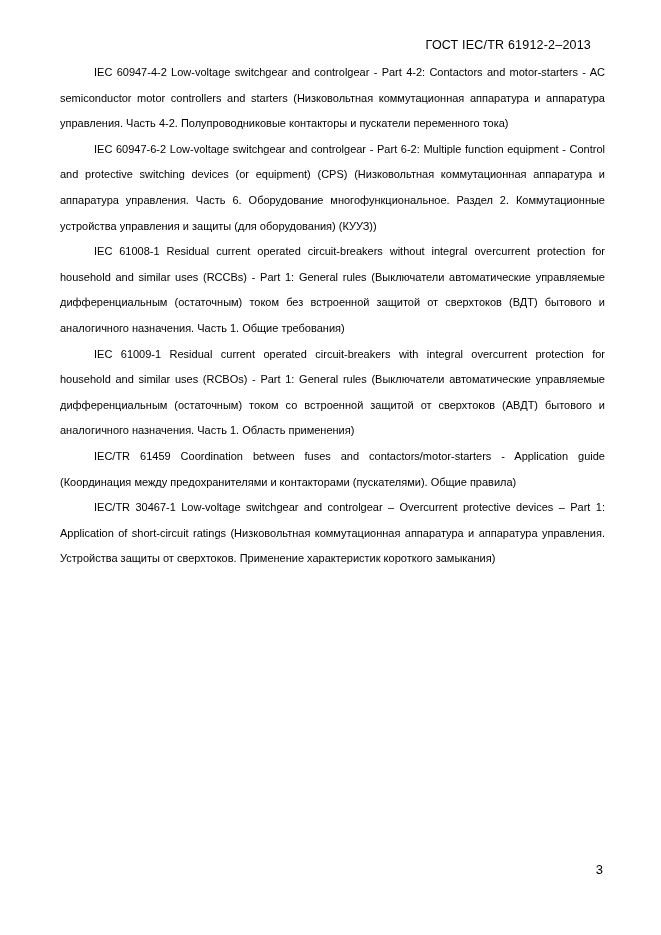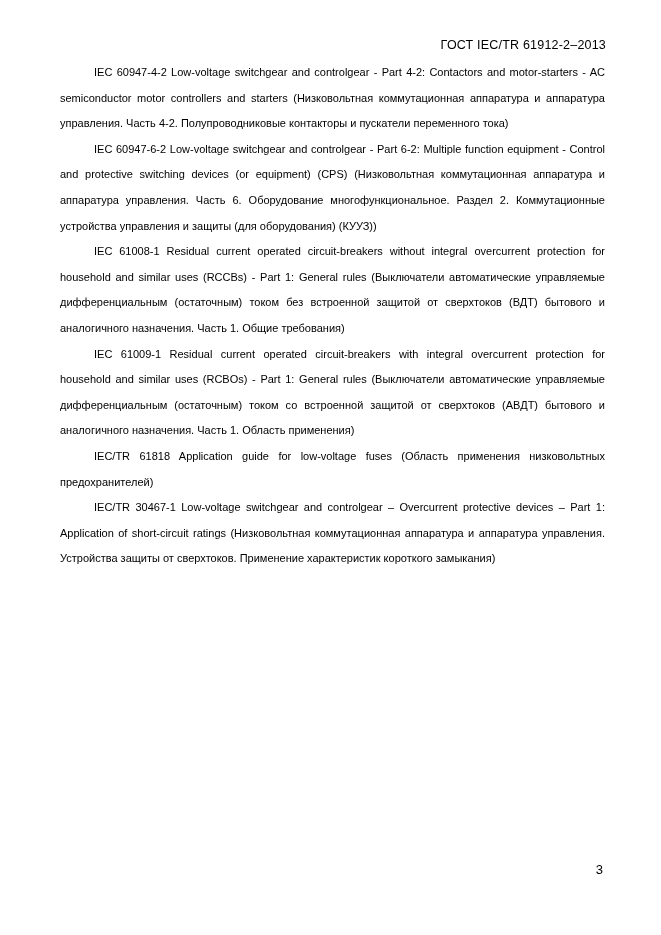--- a/index.html
+++ b/index.html
@@ -17,21 +17,21 @@
   }
   .page {
     width: 661px;
     height: 935px;
     position: relative;
     box-sizing: border-box;
   }
   .header {
     position: absolute;
     top: 38px;
-    right: 55px;
+    right: 70px;
     font-size: 12.5px;
     letter-spacing: 0.2px;
     white-space: nowrap;
   }
   .content {
     position: absolute;
     top: 60px;
     left: 60px;
     width: 545px;
   }
@@ -55,19 +55,19 @@
 
 <div class="page">
 
   <div class="header">ГОСТ IEC/TR 61912-2–2013</div>
 
   <div class="content">
     <p class="para">IEC 60947-4-2 Low-voltage switchgear and controlgear - Part 4-2: Contactors and mo­tor-starters - AC semiconductor motor controllers and starters (Низковольтная коммутаци­онная аппаратура и аппаратура управления. Часть 4-2. Полупроводниковые контакто­ры и пускатели переменного тока)</p>
     <p class="para">IEC 60947-6-2 Low-voltage switchgear and controlgear - Part 6-2: Multiple function equipment - Control and protective switching devices (or equipment) (CPS) (Низковольт­ная коммутационная аппаратура и аппаратура управления. Часть 6. Оборудование многофункциональное. Раздел 2. Коммутационные устройства управления и защиты (для оборудования) (КУУЗ))</p>
     <p class="para">IEC 61008-1 Residual current operated circuit-breakers without integral overcurrent protection for household and similar uses (RCCBs) - Part 1: General rules  (Выключатели автоматические управляемые дифференциальным (остаточным) током без встроен­ной защитой от сверхтоков (ВДТ) бытового и аналогичного назначения. Часть 1. Об­щие требования)</p>
     <p class="para">IEC 61009-1 Residual current operated circuit-breakers with integral overcurrent protection for household and similar uses (RCBOs) - Part 1: General rules  (Выключатели автоматические управляемые дифференциальным (остаточным) током со встроенной защитой от сверхтоков (АВДТ) бытового и аналогичного назначения. Часть 1. Область применения)</p>
-    <p class="para">IEC/TR 61818 Application guide for low-voltage fuses (Область применения низко­вольтных предохранителей)</p>
+    <p class="para">IEC/TR 61459 Coordination between fuses and contactors/motor-starters - Application guide (Координация между предохранителями и контакторами (пускателями). Общие правила)</p>
     <p class="para">IEC/TR 30467-1 Low-voltage switchgear and controlgear – Overcurrent protective de­vices – Part 1: Application of short-circuit ratings  (Низковольтная коммутационная аппа­ратура и аппаратура управления. Устройства защиты от сверхтоков. Применение ха­рактеристик короткого замыкания)</p>
   </div>
 
   <div class="footer-pageno">3</div>
 
 </div>
 
 </body></html>

